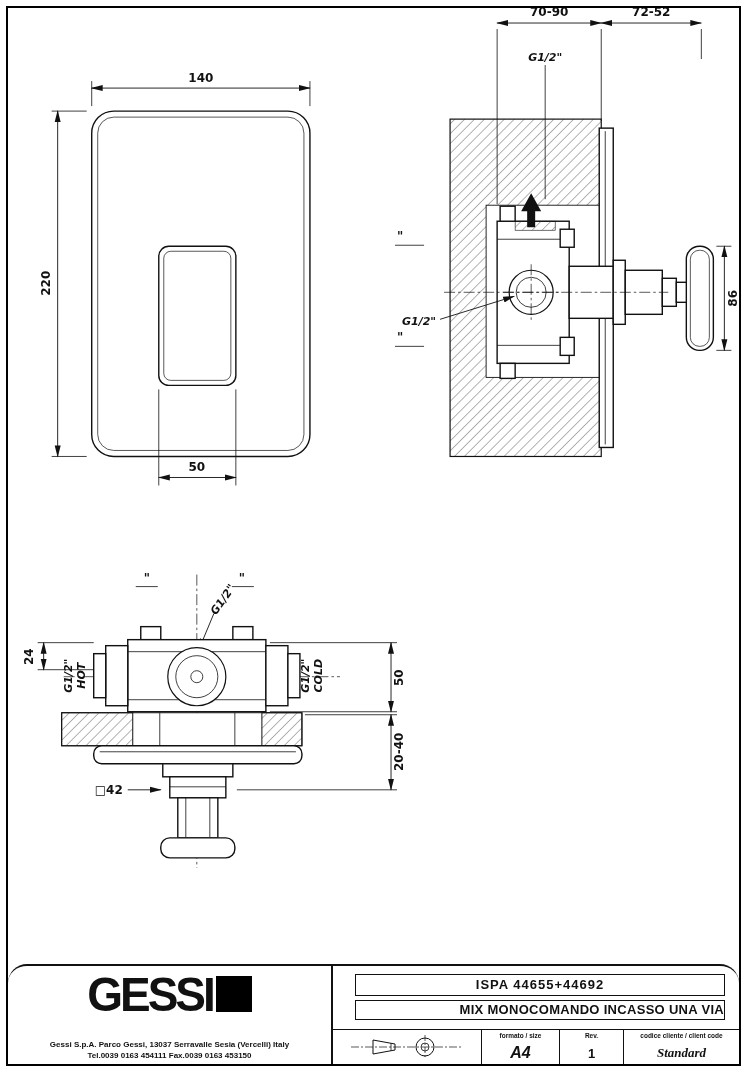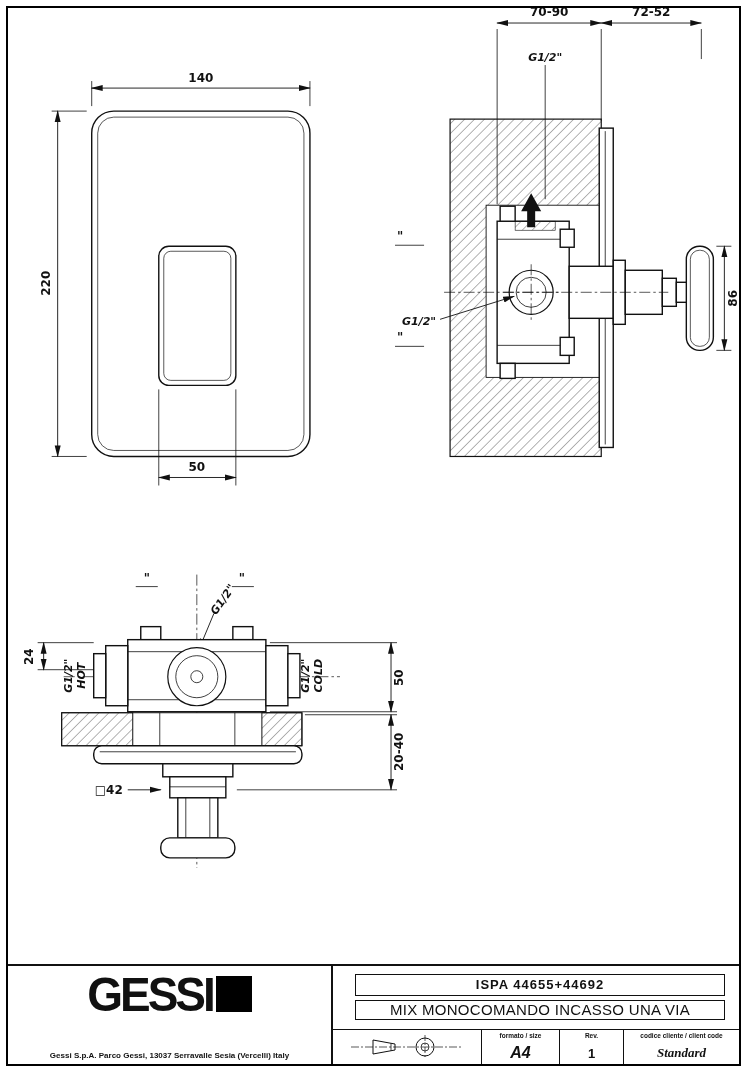--- a/index.html
+++ b/index.html
@@ -11,30 +11,30 @@
   .ol{fill:#fff;stroke:#111;stroke-width:1.4;}
   .ol2{fill:none;stroke:#111;stroke-width:0.7;}
   .thin{stroke:#111;stroke-width:0.8;fill:none;}
   .dim{stroke:#111;stroke-width:0.9;fill:none;}
   .cl{stroke:#111;stroke-width:0.7;fill:none;stroke-dasharray:11 3 2.5 3;}
   .dtext{font:600 12px "DejaVu Sans",sans-serif;fill:#111;}
   .ltext{font:italic 600 11px "DejaVu Sans",sans-serif;fill:#111;}
   .hatchrect{fill:url(#hatch);stroke:#111;stroke-width:1.2;}
 
   
-  .titleblock{position:absolute;left:0;right:0;bottom:0;height:98px;border-top:2px solid #111;display:flex;}
+  .titleblock{position:absolute;left:0;right:0;bottom:0;height:98px;border-top:2px solid #111;display:flex;border-radius:19px;}
   .tb-left{width:323px;border-right:2px solid #111;position:relative;}
   .logo{position:absolute;top:2px;left:0;right:0;height:52px;display:flex;align-items:center;justify-content:center;}
   .logo-text{font-family:"Liberation Sans",sans-serif;font-weight:700;font-size:46px;letter-spacing:-3px;line-height:1;transform:scaleY(1.05);}
   .logo-square{display:inline-block;width:36px;height:36px;background:#000;margin-left:3px;}
   .addr{position:absolute;left:0;right:0;bottom:3px;text-align:center;font-weight:700;font-size:8px;line-height:1.4;}
   .tb-right{flex:1;position:relative;}
   .doc-box{position:absolute;left:22px;right:14px;border:1.5px solid #111;text-align:center;}
   .doc-code-box{top:8px;height:20px;line-height:20px;font-weight:700;font-size:13px;letter-spacing:1px;}
-  .doc-title-box{top:34px;height:18px;line-height:18px;font-weight:400;font-size:15px;letter-spacing:.3px;}
+  .doc-title-box{top:34px;height:18px;line-height:18px;font-weight:700;font-size:13px;letter-spacing:.3px;text-align:right;}
   .tb-row{position:absolute;left:0;right:0;bottom:0;top:63px;border-top:1.5px solid #111;display:flex;}
   .cell{position:relative;border-right:1.5px solid #111;}
   .cell:last-child{border-right:none;}
   .cell-proj{width:148px;display:flex;align-items:center;justify-content:center;}
   .cell-fmt{width:77px;}
   .cell-rev{width:63px;}
   .cell-code{flex:1;}
   .cell-label{position:absolute;top:2px;left:0;right:0;text-align:center;font-size:6.5px;font-weight:700;}
   .cell-value{position:absolute;top:12px;left:0;right:0;bottom:0;display:flex;align-items:center;justify-content:center;}
   .val-a4{font-style:italic;font-weight:700;font-size:16px;}
@@ -238,20 +238,21 @@
 </svg>
 
 <div class="titleblock">
   <div class="tb-left">
     <div class="logo">
       <span class="logo-text">GESSI</span>
             <span class="logo-square"></span>
     </div>
     <div class="addr">
       <div>Gessi S.p.A. Parco Gessi, 13037 Serravalle Sesia (Vercelli) Italy</div>
+      <div>Tel.0039 0163 454111 Fax.0039 0163 453150</div>
     </div>
   </div>
   <div class="tb-right">
     <div class="doc-box doc-code-box">
       <span>ISPA 44655+44692</span>
     </div>
     <div class="doc-box doc-title-box">
       <span>MIX MONOCOMANDO INCASSO UNA VIA</span>
     </div>
     <div class="tb-row">

